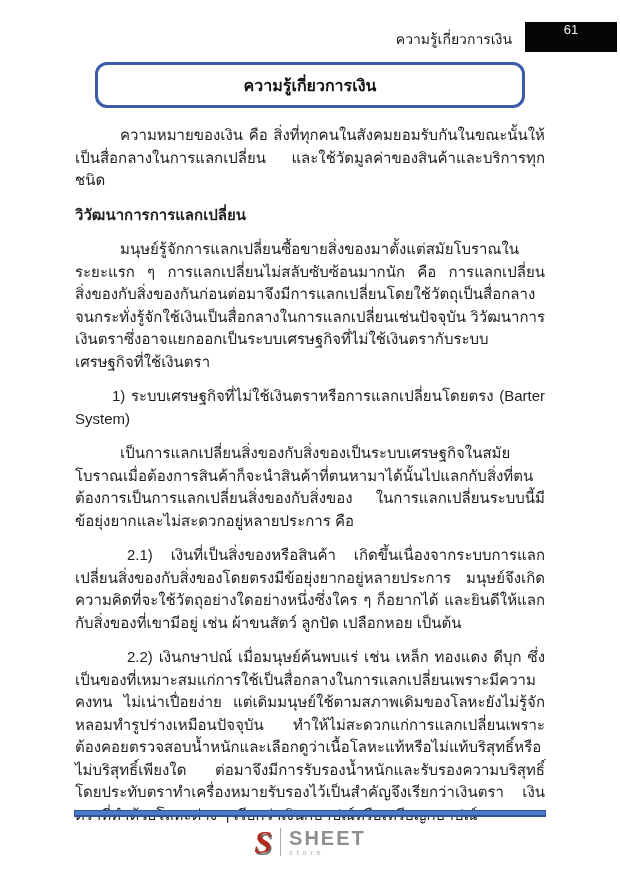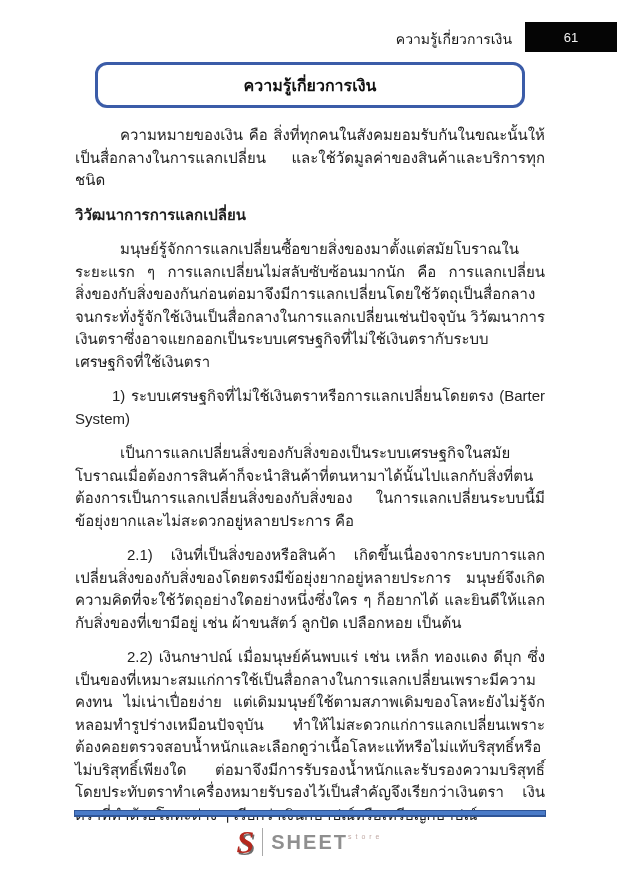--- a/index.html
+++ b/index.html
@@ -28,21 +28,20 @@
   .pageno-box {
     position: absolute;
     top: 22px;
     right: 3px;
     width: 92px;
     height: 30px;
     background: #050505;
     color: #f2f2f2;
     font-size: 13px;
     display: flex;
-    align-items: center;
     justify-content: center;
   }
 
   
   .title-box {
     position: absolute;
     top: 62px;
     left: 95px;
     width: 430px;
     height: 46px;
@@ -104,21 +103,21 @@
     font-style: italic;
     color: #b5281e;
     text-shadow: 1.5px 1.5px 0 #6e6e6e;
     line-height: 34px;
   }
   .logo-divider {
     width: 1px;
     height: 28px;
     background: #a9a9a9;
   }
-  .logo-textblock { display: flex; flex-direction: row; }
+  .logo-textblock { display: flex; flex-direction: column; }
   .logo-sheet {
     font-size: 20px;
     font-weight: bold;
     letter-spacing: 2px;
     color: #8f8f8f;
     line-height: 20px;
   }
   .logo-store {
     font-size: 7px;
     letter-spacing: 4px;

